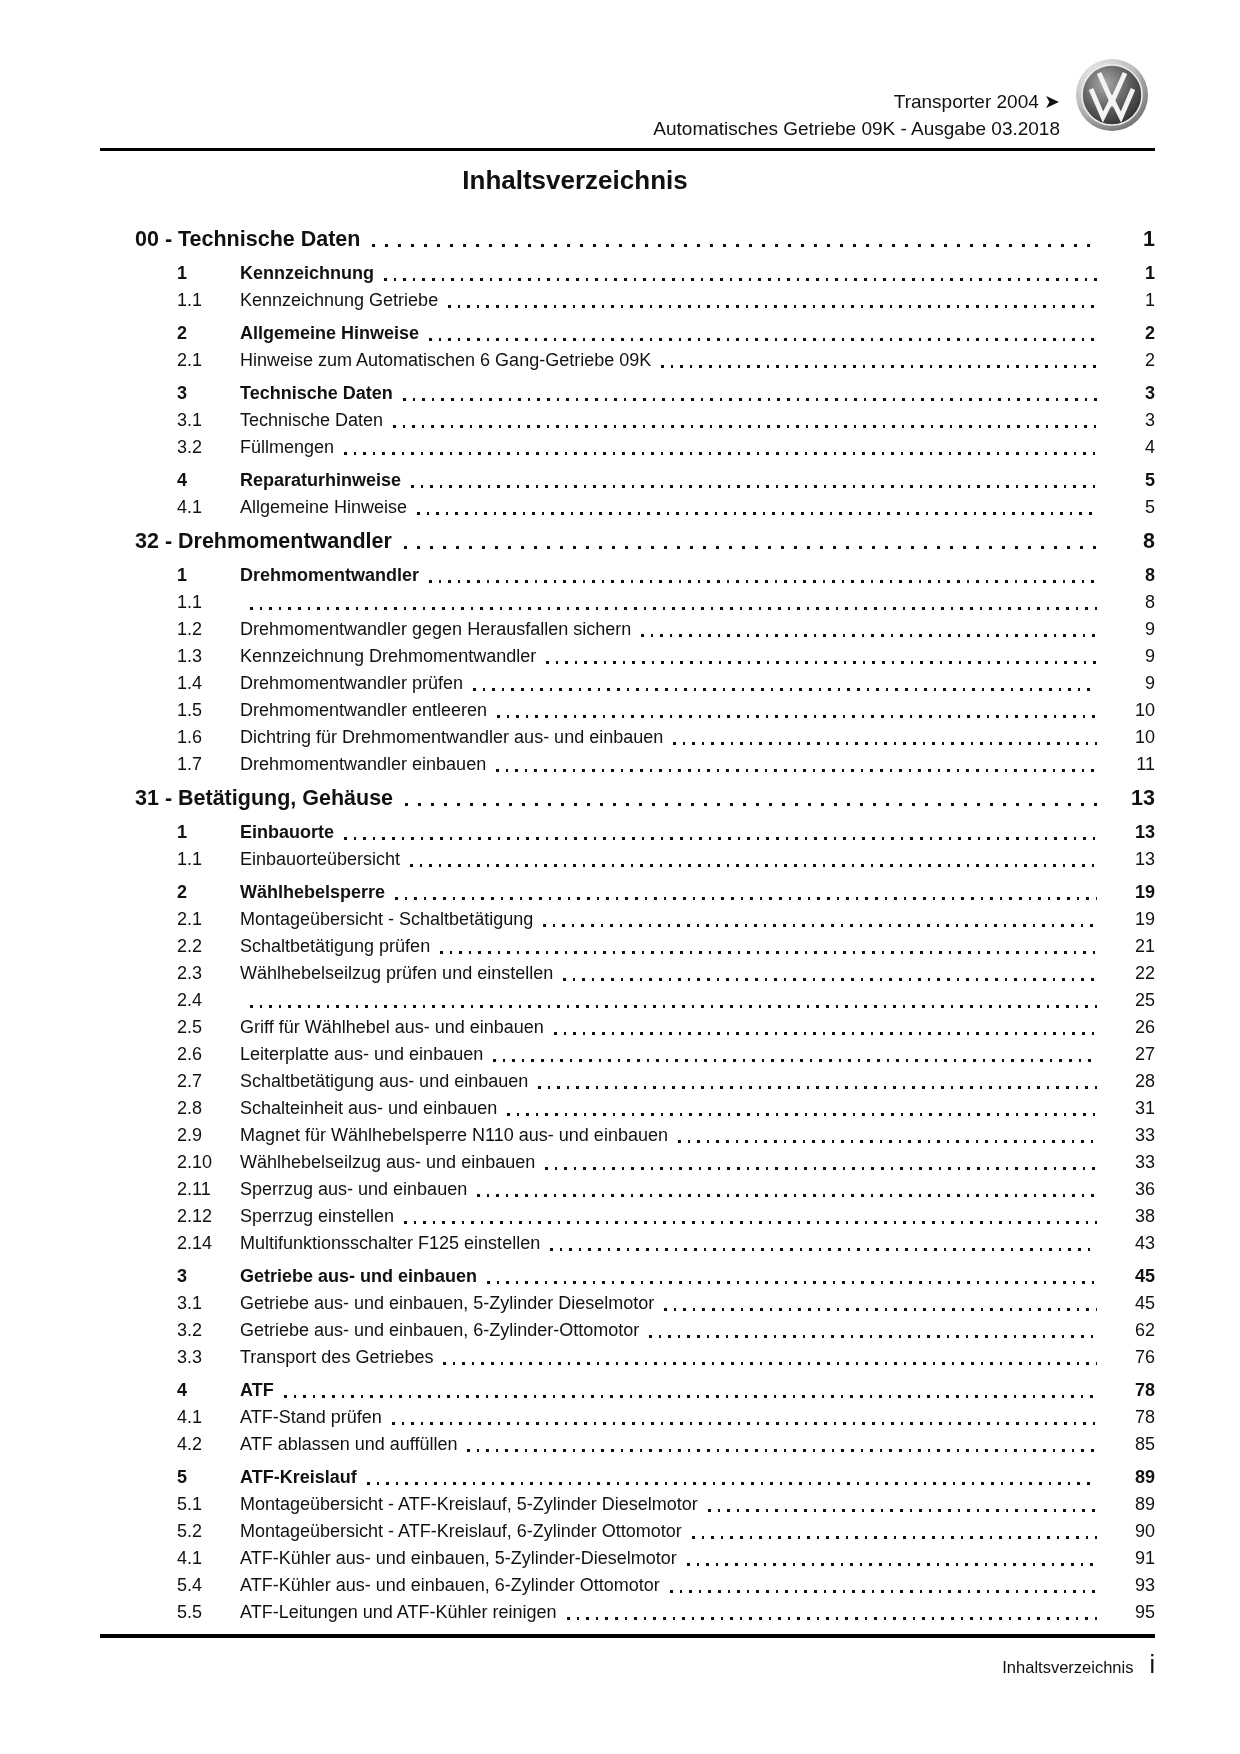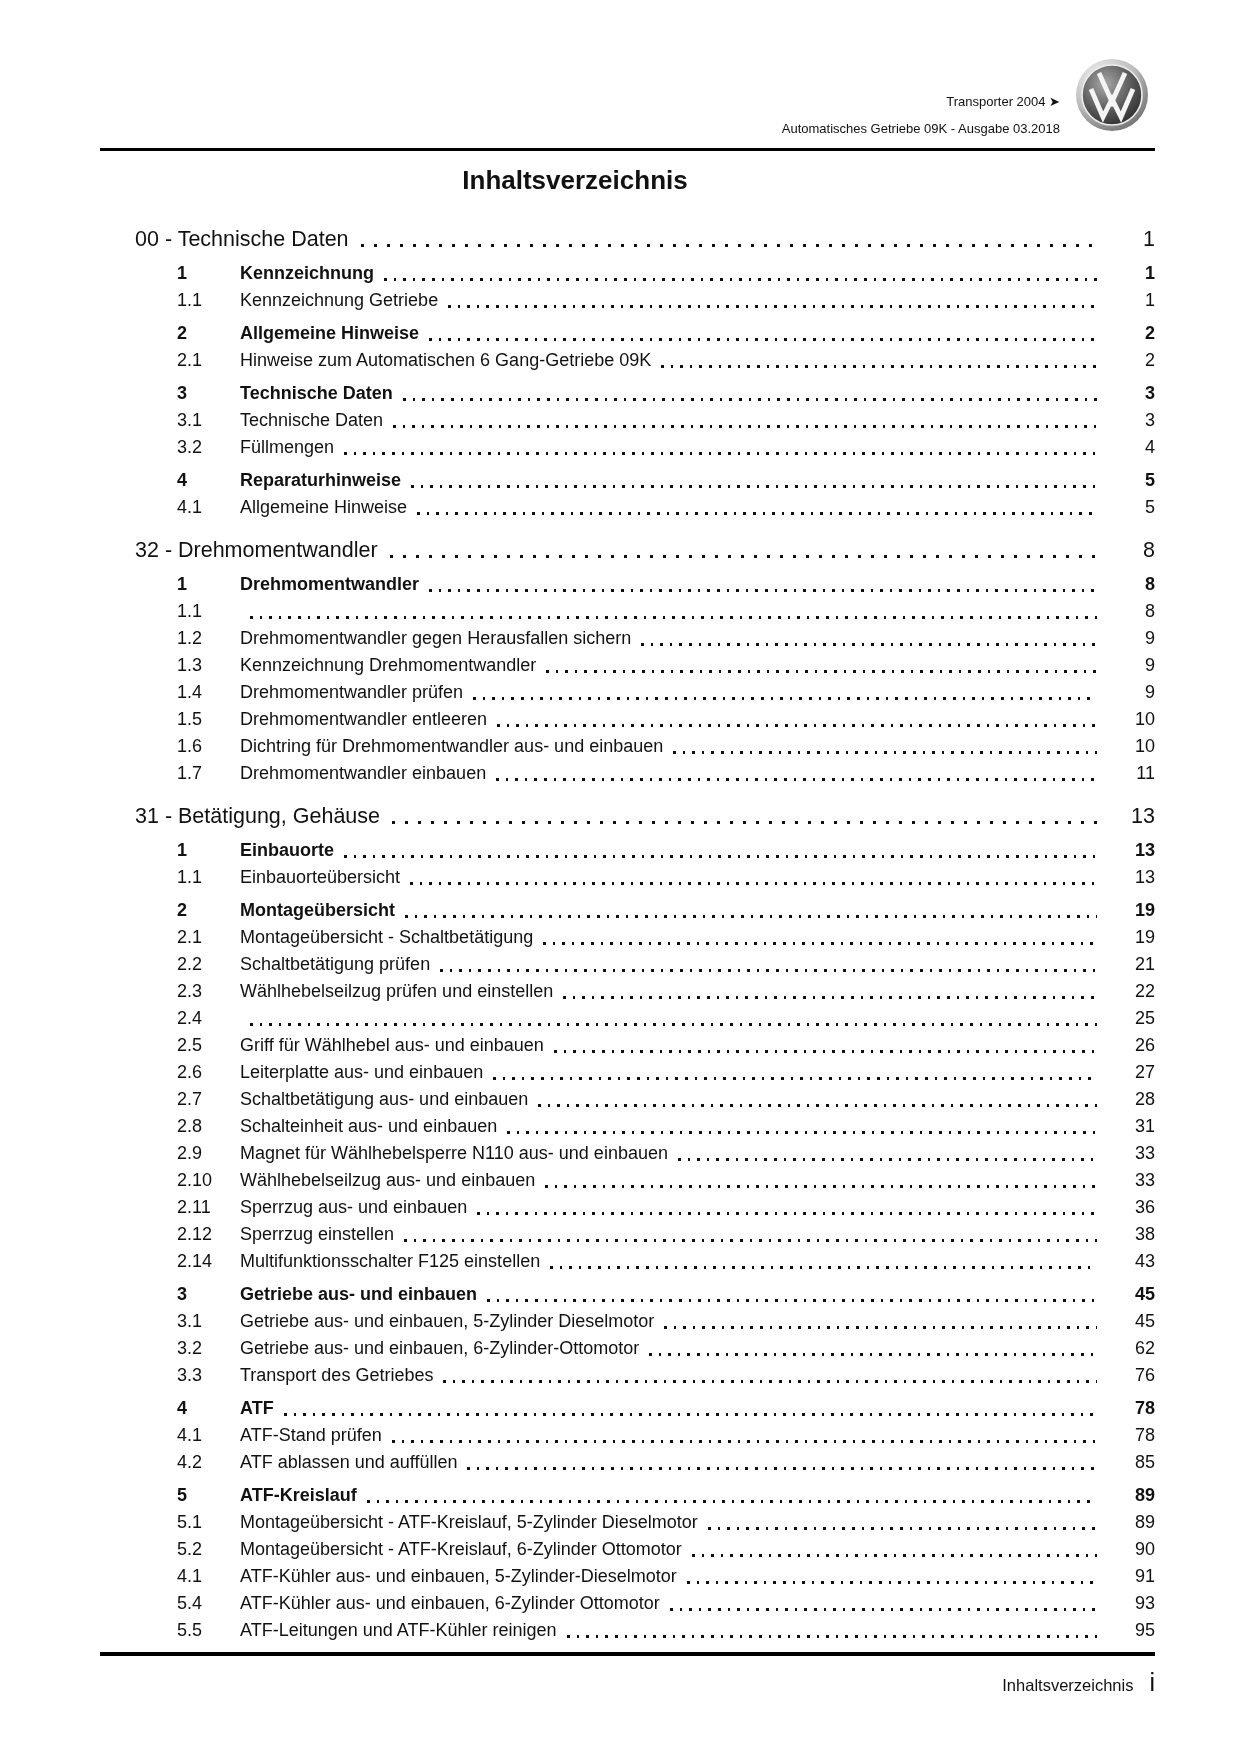--- a/index.html
+++ b/index.html
@@ -3,28 +3,28 @@
 <meta charset="utf-8">
 <style>
   html,body{margin:0;padding:0;background:#e0e0e0;}
   .page{
     width:1240px;height:1754px;background:#fff;box-sizing:border-box;
     padding:0 85px 0 100px;margin:0 auto;position:relative;overflow:hidden;
     font-family:"Liberation Sans", sans-serif;color:#111;
   }
   
   header{position:relative;padding-top:88px;}
-  .header-text{text-align:right;margin-right:95px;font-size:13px;line-height:27px;white-space:nowrap;}
+  .header-text{text-align:right;margin-right:95px;font-size:19px;line-height:27px;white-space:nowrap;}
   .logo{position:absolute;top:58px;right:6px;width:74px;height:74px;}
   .header-rule{height:3px;background:#000;border:none;margin:6px 0 0 0;}
   
   h1.title{font-size:26px;line-height:34px;font-weight:bold;text-align:center;margin:12px 105px 27px 0;}
   
   .row{display:flex;align-items:baseline;}
-  .chapter-row{font-size:21.5px;line-height:30px;margin-top:14px;margin-bottom:4px;padding-left:35px;}
+  .chapter-row{font-size:21.5px;line-height:30px;margin-top:5px;margin-bottom:4px;padding-left:35px;font-weight:bold;}
   .entry-row{font-size:18px;line-height:27px;padding-left:77px;}
   .entry-row.bold{font-weight:bold;}
   .entry-row.bold{margin-top:6px;}
   .num{width:63px;flex:none;}
   .etitle,.chapter-title{flex:none;white-space:nowrap;}
   .dots{
     flex:1;align-self:flex-end;height:2.6px;margin:0 22px 6px 10px;
     background:repeating-linear-gradient(to right,#111 0 2.6px,transparent 2.6px 9.6px);
   }
   .chapter-dots{
@@ -199,21 +199,21 @@
         <span class="page-num">13</span>
       </div>
       <div class="row entry-row">
         <span class="num">1.1</span>
         <span class="etitle">Einbauorteübersicht</span>
         <span class="dots"></span>
         <span class="page-num">13</span>
       </div>
       <div class="row entry-row bold">
         <span class="num">2</span>
-        <span class="etitle">Montageübersicht</span>
+        <span class="etitle">Wählhebelsperre</span>
         <span class="dots"></span>
         <span class="page-num">19</span>
       </div>
       <div class="row entry-row">
         <span class="num">2.1</span>
         <span class="etitle">Montageübersicht - Schaltbetätigung</span>
         <span class="dots"></span>
         <span class="page-num">19</span>
       </div>
       <div class="row entry-row">

